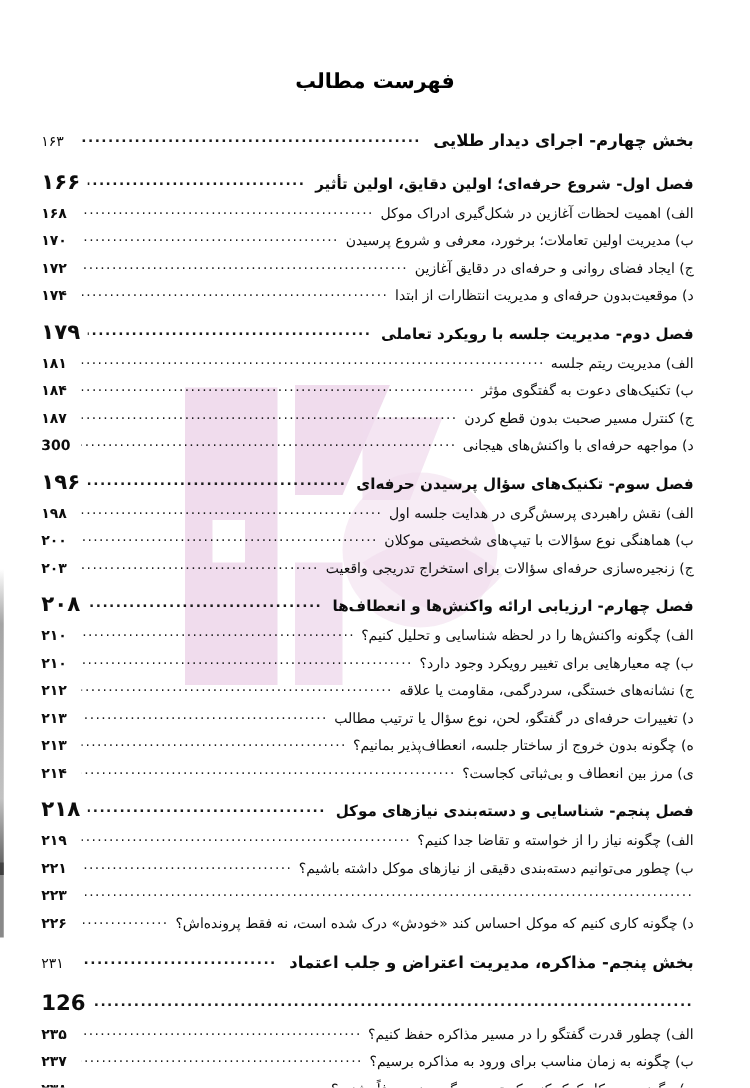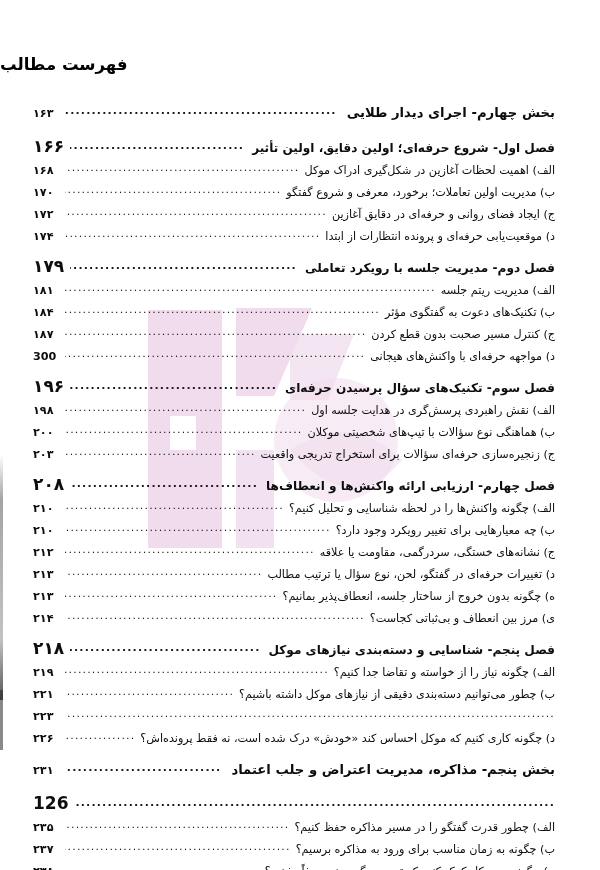--- a/index.html
+++ b/index.html
@@ -57,21 +57,21 @@
   }
   .watermark svg { display: block; width: 100%; height: 100%; }
 
   .page {
     position: relative;
     z-index: 2;
     padding: 0;
   }
 
   .toc-title {
-    text-align: left;
+    text-align: center;
     font-size: 16.5px;
     font-weight: bold;
     letter-spacing: 0.5px;
     margin: 0;
     padding-top: 55px;
     padding-bottom: 0;
     color: #000;
   }
 
   .toc-list {
@@ -132,21 +132,21 @@
     font-weight: bold;
   }
 
   
   .row.part {
     font-size: 13.2px;
     font-weight: bold;
     height: 27px;
     margin-top: 8px;
   }
-  .row.part .page-num { font-size: 11.2px; font-weight: bold; }
+  .row.part .page-num { font-size: 11.2px; font-weight: normal; }
   .row.part .label { padding-left: 10px; }
 
   
   .row.chapter {
     font-size: 12.1px;
     font-weight: bold;
     height: 25px;
     margin-top: 7px;
   }
   .row.chapter .page-num { font-size: 17px; font-weight: bold; }
@@ -195,31 +195,31 @@
         <span class="label">فصل اول- شروع حرفه‌ای؛ اولین دقایق، اولین تأثیر</span>
         <span class="leader"></span>
         <span class="page-num">۱۶۶</span>
       </li>
       <li class="row entry">
         <span class="label">الف) اهمیت لحظات آغازین در شکل‌گیری ادراک موکل</span>
         <span class="leader"></span>
         <span class="page-num">۱۶۸</span>
       </li>
       <li class="row entry">
-        <span class="label">ب) مدیریت اولین تعاملات؛ برخورد، معرفی و شروع گفتگو</span>
+        <span class="label">ب) مدیریت اولین تعاملات؛ برخورد، معرفی و شروع پرسیدن</span>
         <span class="leader"></span>
         <span class="page-num">۱۷۰</span>
       </li>
       <li class="row entry">
         <span class="label">ج) ایجاد فضای روانی و حرفه‌ای در دقایق آغازین</span>
         <span class="leader"></span>
         <span class="page-num">۱۷۲</span>
       </li>
       <li class="row entry">
-        <span class="label">د) موقعیت‌یابی حرفه‌ای و پرونده انتظارات از ابتدا</span>
+        <span class="label">د) موقعیت‌بدون حرفه‌ای و مدیریت انتظارات از ابتدا</span>
         <span class="leader"></span>
         <span class="page-num">۱۷۴</span>
       </li>
       <li class="row chapter">
         <span class="label">فصل دوم- مدیریت جلسه با رویکرد تعاملی</span>
         <span class="leader"></span>
         <span class="page-num">۱۷۹</span>
       </li>
       <li class="row entry">
         <span class="label">الف) مدیریت ریتم جلسه</span>

